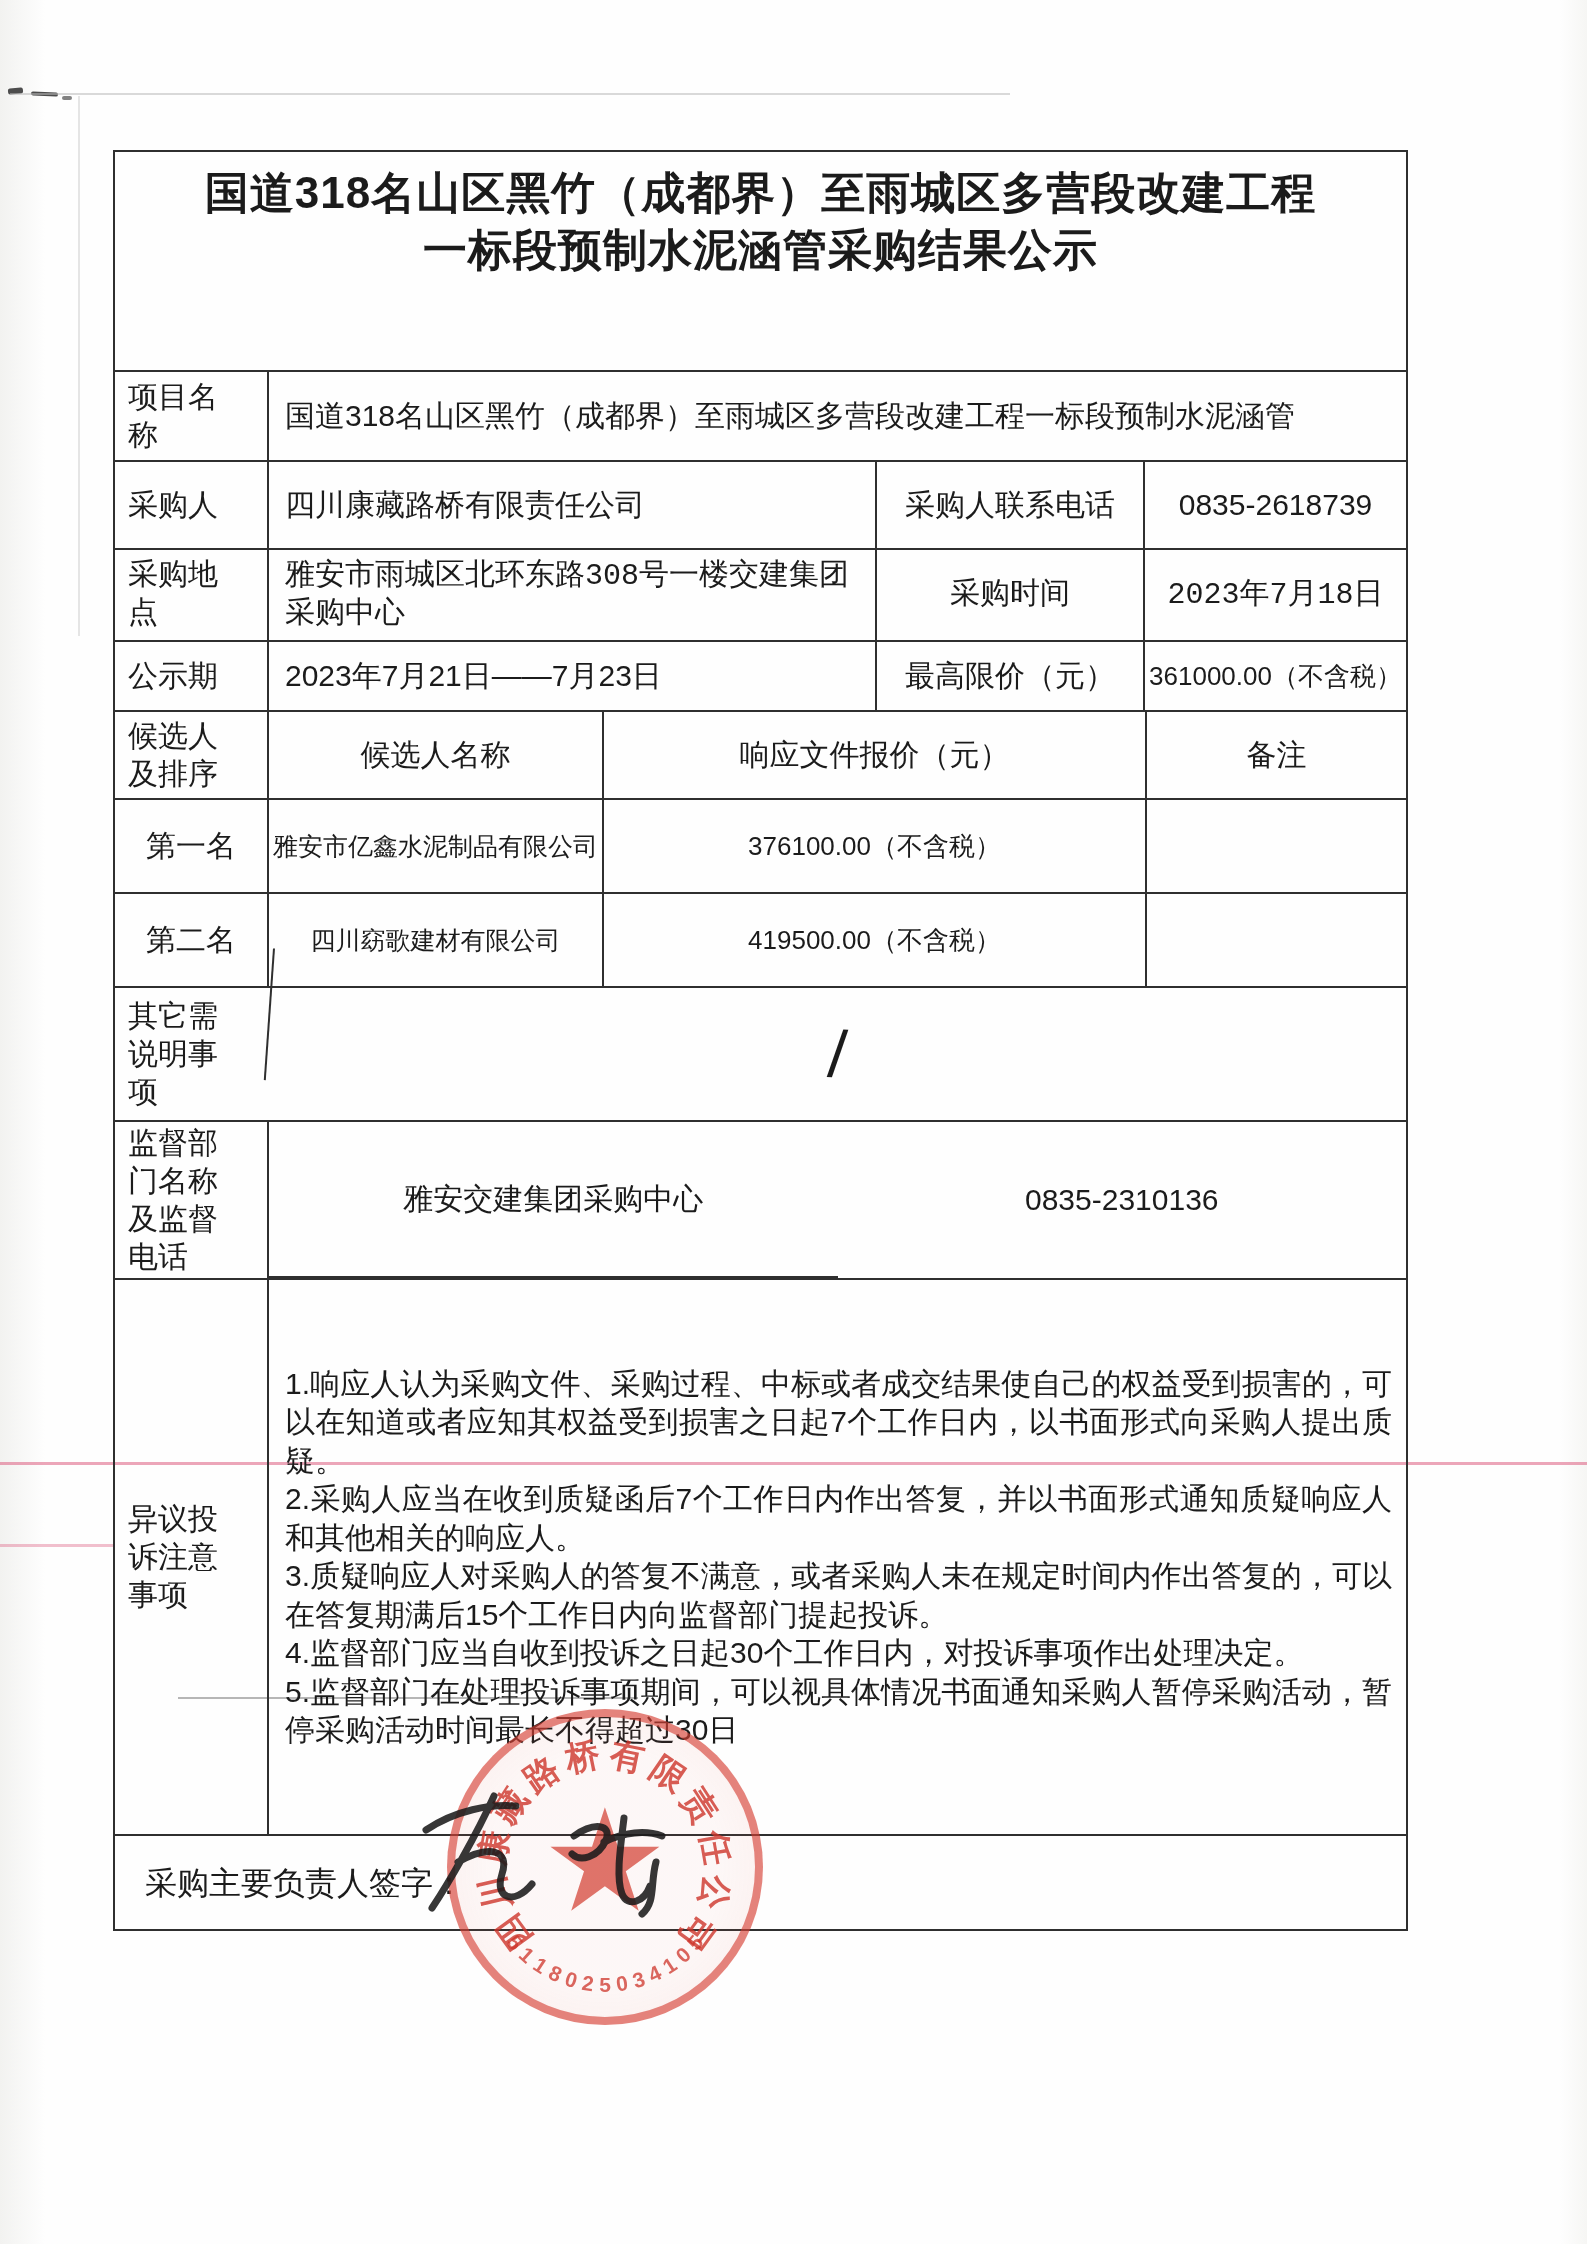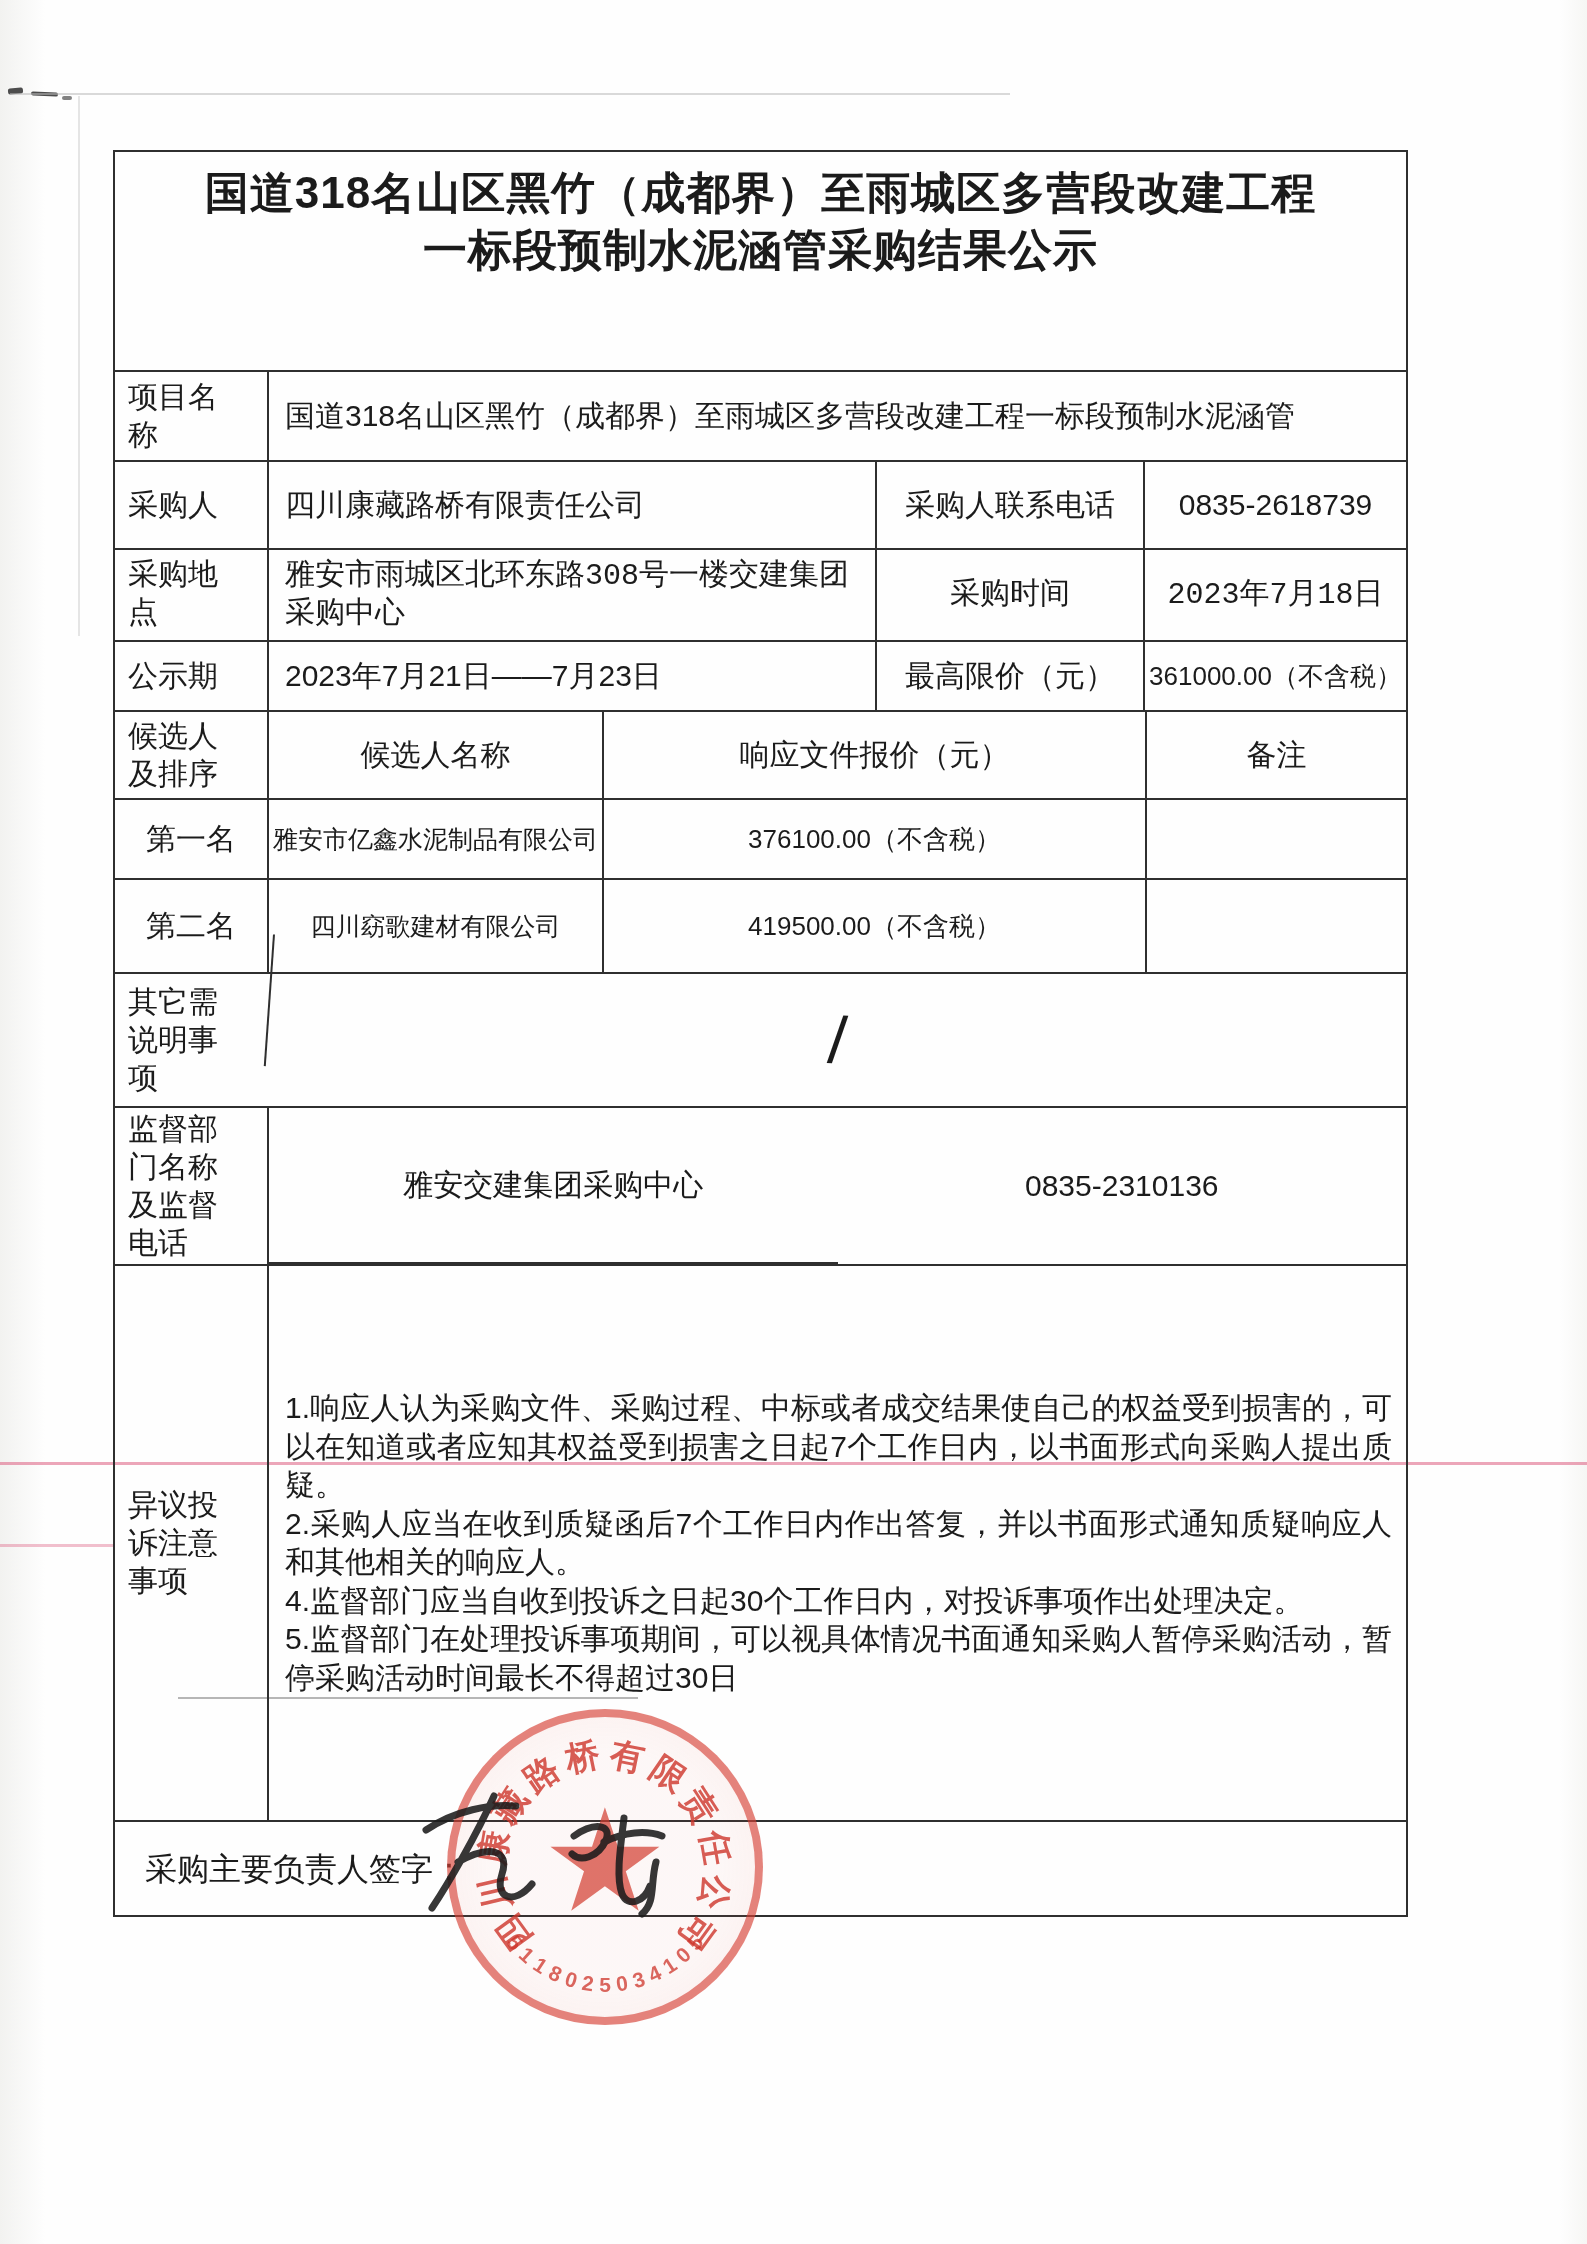--- a/index.html
+++ b/index.html
@@ -109,21 +109,21 @@
 
     <div class="row" style="height:88px;">
       <div class="cell nl lab">
         <span class="t">候选人及排序</span>
       </div>
       <div class="cell ctr w-name">候选人名称</div>
       <div class="cell ctr w-price">响应文件报价（元）</div>
       <div class="cell ctr w-rem">备注</div>
     </div>
 
-    <div class="row" style="height:80px;">
+    <div class="row" style="height:94px;">
       <div class="cell nl ctr" style="flex:0 0 152px;">第一名</div>
       <div class="cell ctr w-name cand-name">雅安市亿鑫水泥制品有限公司</div>
       <div class="cell ctr w-price money">376100.00（不含税）</div>
       <div class="cell ctr w-rem"></div>
     </div>
 
     <div class="row" style="height:94px;">
       <div class="cell nl ctr" style="flex:0 0 152px;">第二名</div>
       <div class="cell ctr w-name cand-name">四川窈歌建材有限公司</div>
       <div class="cell ctr w-price money">419500.00（不含税）</div>
@@ -147,20 +147,21 @@
       </div>
     </div>
 
     <div class="row" style="height:556px;">
       <div class="cell nl lab">
         <span class="t">异议投诉注意事项</span>
       </div>
       <div class="cell w-d notice-val">
         <div class="notice-item">1.响应人认为采购文件、采购过程、中标或者成交结果使自己的权益受到损害的，可以在知道或者应知其权益受到损害之日起7个工作日内，以书面形式向采购人提出质疑。</div>
         <div class="notice-item">2.采购人应当在收到质疑函后7个工作日内作出答复，并以书面形式通知质疑响应人和其他相关的响应人。</div>
+        <div class="notice-item">3.质疑响应人对采购人的答复不满意，或者采购人未在规定时间内作出答复的，可以在答复期满后15个工作日内向监督部门提起投诉。</div>
         <div class="notice-item">4.监督部门应当自收到投诉之日起30个工作日内，对投诉事项作出处理决定。</div>
         <div class="notice-item">5.监督部门在处理投诉事项期间，可以视具体情况书面通知采购人暂停采购活动，暂停采购活动时间最长不得超过30日</div>
       </div>
     </div>
 
     <div class="row" style="height:95px;">
       <div class="cell nl sign-cell" style="flex:1 1 auto;">
         <span>采购主要负责人签字：</span>
       </div>
     </div>

